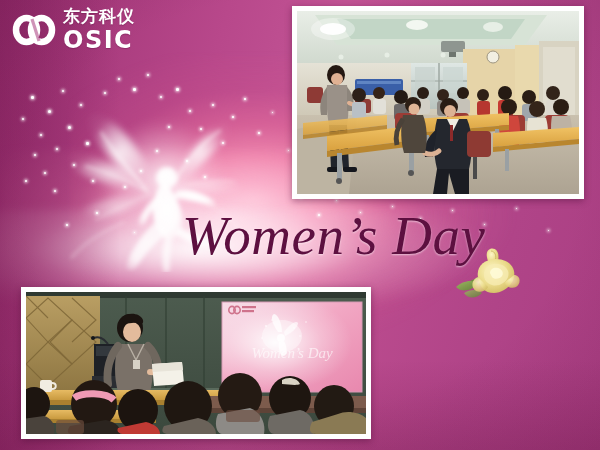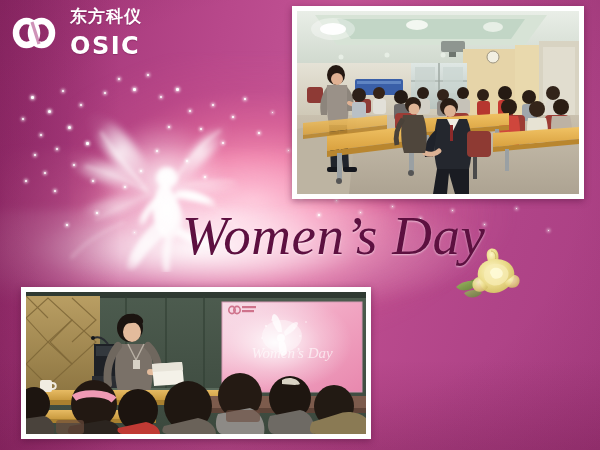--- a/index.html
+++ b/index.html
@@ -127,38 +127,38 @@
 
   
   .rose { position: absolute; left: 450px; top: 243px; width: 72px; height: 64px; }
 
   
   .logo {
     position: absolute;
     left: 12px; top: 8px;
     display: flex;
     align-items: center;
-    gap: 14px;
+    gap: 7px;
   }
   .logo-mark { width: 44px; height: 34px; flex: none; }
   .logo-text { display: flex; flex-direction: column; line-height: 1; }
   .logo-cn {
     color: #ffffff;
     font-size: 17px;
     font-weight: 700;
     letter-spacing: 1px;
     font-family: "DejaVu Sans", "Liberation Sans", sans-serif;
     text-shadow: 0 1px 1px rgba(90,15,60,0.35);
   }
   .logo-en {
     color: #ffffff;
     font-size: 24px;
     font-weight: 700;
     letter-spacing: 1.5px;
-    margin-top: 9px;
+    margin-top: 3px;
     font-family: "DejaVu Sans", "Liberation Sans", sans-serif;
     text-shadow: 0 1px 1px rgba(90,15,60,0.35);
   }
 
   
   .photo-frame {
     position: absolute;
     background: #ffffff;
     padding: 5px;
     box-shadow: 0 2px 7px rgba(70,10,50,0.45);

